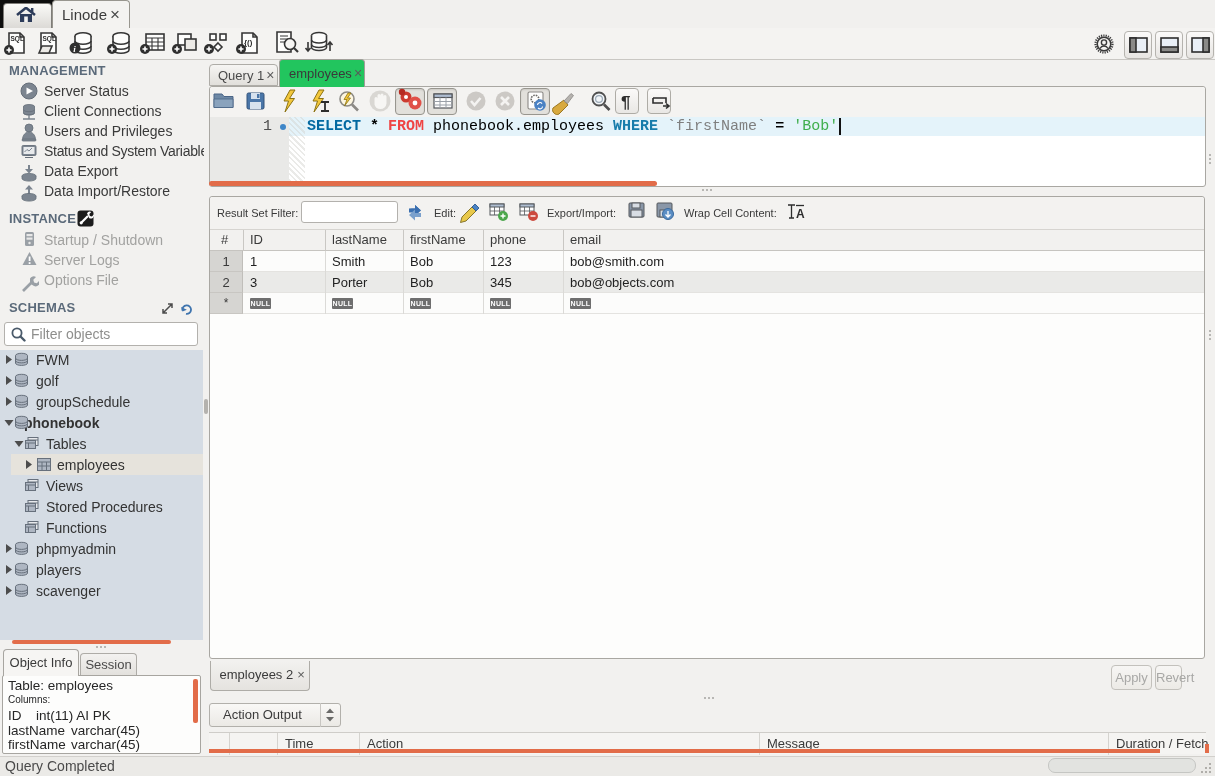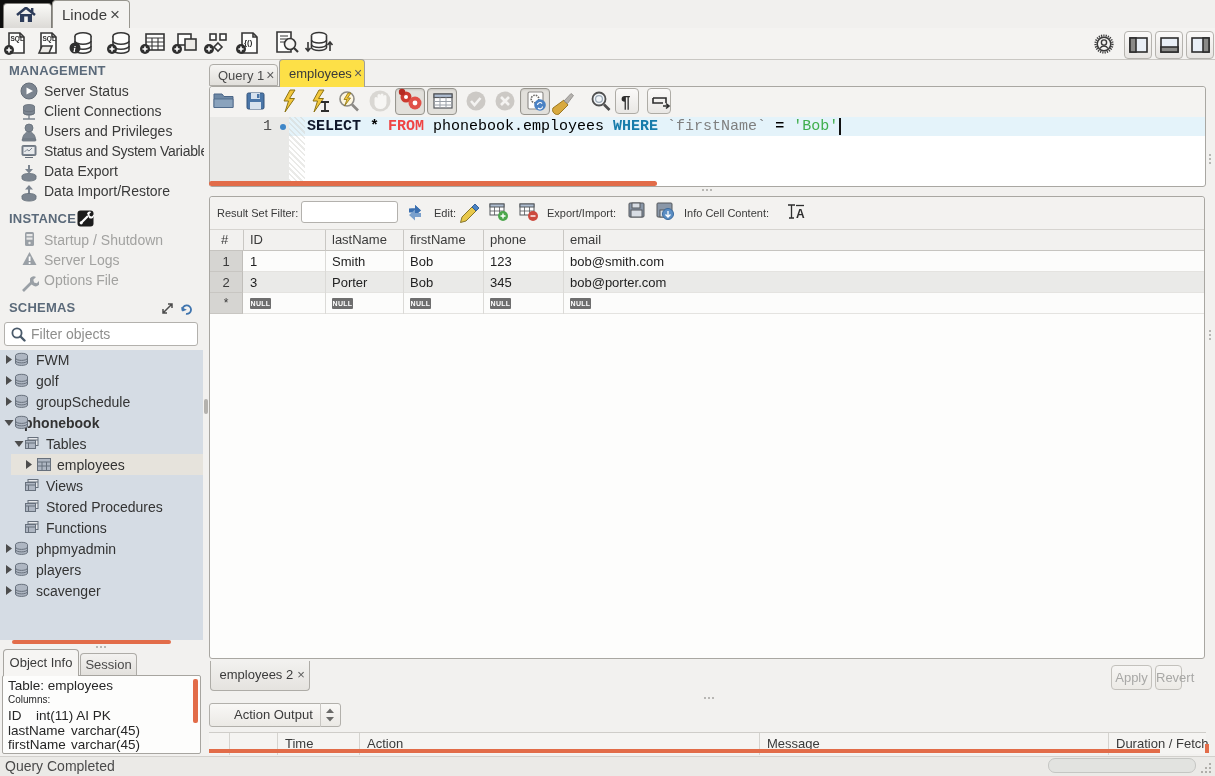--- a/index.html
+++ b/index.html
@@ -323,30 +323,30 @@
 <div class="abs" style="left:2px;top:675px;width:199px;height:79px;background:#fdfdfc;border:1px solid #a7a5a0;border-radius:2px;z-index:2">
   <div class="abs" style="left:5px;top:2px;font-size:13.5px;color:#262626;white-space:nowrap">Table: employees</div>
   <div class="abs" style="left:5px;top:17.5px;font-size:10px;color:#262626">Columns:</div>
   <div class="abs" style="left:5px;top:32px;font-size:13.5px;color:#262626">ID<span style="position:absolute;left:28px;white-space:nowrap">int(11) AI PK</span></div>
   <div class="abs" style="left:5px;top:46.5px;font-size:13.5px;color:#262626">lastName<span style="position:absolute;left:63px;white-space:nowrap">varchar(45)</span></div>
   <div class="abs" style="left:5px;top:61px;font-size:13.5px;color:#262626">firstName<span style="position:absolute;left:63px;white-space:nowrap">varchar(45)</span></div>
   <div class="abs" style="left:190px;top:3px;width:4.5px;height:44px;background:#e26c49;border-radius:2px"></div>
 </div>
 
 <div class="abs" style="left:209px;top:64px;width:69px;height:22px;background:linear-gradient(#f6f5f3,#e1dfdb);border:1px solid #aeaca7;border-radius:4px 4px 0 0;font-size:13px;color:#4a4a4a;line-height:21px;padding-left:8px">Query 1<span class="xg" style="margin-left:2px">×</span></div>
-<div class="abs" style="left:279px;top:59px;width:86px;height:28px;background:#fde047;border:1px solid #a09e99;border-bottom:none;border-radius:4px 4px 0 0;font-size:13px;color:#3a3a3a;line-height:26px;padding-left:9px;z-index:5">employees<span class="xg" style="margin-left:2px">×</span></div>
+<div class="abs" style="left:279px;top:59px;width:86px;height:28px;background:#22c55e;border:1px solid #a09e99;border-bottom:none;border-radius:4px 4px 0 0;font-size:13px;color:#3a3a3a;line-height:26px;padding-left:9px;z-index:5">employees<span class="xg" style="margin-left:2px">×</span></div>
 
 <div class="abs" style="left:209px;top:86px;width:997px;height:101px;background:#fff;border:1px solid #a9a7a2;border-radius:3px;z-index:1">
   <div class="abs" style="left:0;top:0;width:995px;height:30px;background:#f4f3f1;border-radius:3px 3px 0 0"></div>
   <div class="abs" style="left:0;top:30px;width:79px;height:69px;background:#e9e9e7"></div>
   <div class="abs" style="left:79px;top:30px;width:916px;height:19px;background:#e4f3fa"></div>
   <div class="abs" style="left:79px;top:30px;width:16px;height:69px;background:repeating-linear-gradient(45deg,rgba(210,210,205,0.45) 0 1.5px,rgba(255,255,255,0) 1.5px 4px)"></div>
   <div class="mono abs" style="left:53px;top:31px;font-size:15px;color:#4f4f4f">1</div>
   <div class="abs" style="left:70px;top:37px;width:6px;height:6px;border-radius:3px;background:#3e86c8"></div>
-  <div class="mono abs" style="left:97px;top:31px;font-size:15px;white-space:pre"><b><span style="color:#0f172a">SELECT</span> * <span style="color:#ef4444">FROM</span></b> phonebook.employees <b style="color:#177cab">WHERE</b> <span style="color:#7f7f7f">`firstName`</span> <b>=</b> <span style="color:#3fae4c">'Bob'</span></div>
+  <div class="mono abs" style="left:97px;top:31px;font-size:15px;white-space:pre"><b><span style="color:#0369a1">SELECT</span> * <span style="color:#ef4444">FROM</span></b> phonebook.employees <b style="color:#177cab">WHERE</b> <span style="color:#7f7f7f">`firstName`</span> <b>=</b> <span style="color:#3fae4c">'Bob'</span></div>
   <div class="abs" style="left:629px;top:31px;width:1.5px;height:17px;background:#111"></div>
 </div>
 
 <div class="etbtn" style="left:395px;top:88px"></div>
 <div class="etbtn" style="left:427px;top:88px"></div>
 <div class="etbtn" style="left:520px;top:88px"></div>
 <div class="abs" style="left:615px;top:88px;width:24px;height:26px;border:1px solid #aeaca6;border-radius:4px;background:linear-gradient(#fbfaf9,#e9e7e4);z-index:2"></div>
 <div class="abs" style="left:647px;top:88px;width:24px;height:26px;border:1px solid #aeaca6;border-radius:4px;background:linear-gradient(#fbfaf9,#e9e7e4);z-index:2"></div>
 <svg class="abs" style="left:209px;top:86px;z-index:3" width="690" height="30" viewBox="0 0 690 30">
 
@@ -404,21 +404,21 @@
   <path d="M454 20 h5 m-2 -2.5 l3 2.5 l-3 2.5" fill="none" stroke="#2d2d2d" stroke-width="1.6"></path>
 </svg>
 <div class="orange" style="left:209px;top:181px;width:448px;height:5px;border-radius:2.5px;z-index:4"></div>
 
 <div class="abs" style="left:209px;top:196px;width:996px;height:463px;background:#fdfdfc;border:1px solid #a9a7a2;border-radius:3px">
   <div class="abs" style="left:0;top:0;width:994px;height:33px;background:#f3f2f0;border-bottom:1px solid #d6d4d0;border-radius:3px 3px 0 0"></div>
   <div class="rlabel" style="left:7px;top:0">Result Set Filter:</div>
   <div class="abs" style="left:91px;top:4px;width:97px;height:22px;background:#fff;border:1px solid #b3b1ad;border-radius:3px"></div>
   <div class="rlabel" style="left:224px;top:0">Edit:</div>
   <div class="rlabel" style="left:337px;top:0">Export/Import:</div>
-  <div class="rlabel" style="left:474px;top:0">Info Cell Content:</div>
+  <div class="rlabel" style="left:474px;top:0">Wrap Cell Content:</div>
   <svg class="abs" style="left:0;top:0" width="620" height="30" viewBox="0 0 620 30">
     <path d="M199 11.5 h6 v-3.5 l6 5.5" fill="#3a6fb0"></path>
       <path d="M199 11.5 h6 v-3.5 l6 5.5 l-6 5.5 v-3.5 h-6 z" fill="#3a6fb0"></path>
     <path d="M211 20 h-6 v3.5 l-6 -5.5 l6 -5.5 v3.5 h6 z" fill="#7aa0cc"></path>
     <path d="M252 20 l10 -10 l4 4 l-10 10 l-5.5 1.5 z" fill="#e8c84a" stroke="#7a6a20" stroke-width="0.9"></path>
     <path d="M262 10 l3 -3 l4 4 l-3 3 z" fill="#4a82c4" stroke="#2d5a90" stroke-width="0.9"></path>
     <g stroke="#55585c" stroke-width="1">
       <rect x="280" y="7" width="14" height="11" fill="#fdfdfd"></rect>
         <rect x="280" y="7" width="14" height="3" fill="#aebdd1"></rect>
       <path d="M284.5 10 v8 M289.5 10 v8 M280 14 h14" stroke-width="0.8"></path>
@@ -458,41 +458,41 @@
     <div class="gc" style="left:194px;width:80px">Bob</div>
     <div class="gc" style="left:274px;width:80px">123</div>
     <div class="gc" style="left:354px;width:300px;border-right:none">bob@smith.com</div>
   </div>
   <div class="grow" style="top:75px;background:#eaeae8">
     <div class="gnum">2</div>
     <div class="gc" style="left:34px;width:82px">3</div>
     <div class="gc" style="left:116px;width:78px">Porter</div>
     <div class="gc" style="left:194px;width:80px">Bob</div>
     <div class="gc" style="left:274px;width:80px">345</div>
-    <div class="gc" style="left:354px;width:300px;border-right:none">bob@porter.com</div>
+    <div class="gc" style="left:354px;width:300px;border-right:none">bob@objects.com</div>
   </div>
   <div class="grow" style="top:96px;background:#fcfcfb">
     <div class="gnum" style="font-size:12px">*</div>
     <div class="gc" style="left:34px;width:82px"></div>
     <div class="gc" style="left:116px;width:78px"></div>
     <div class="gc" style="left:194px;width:80px"></div>
     <div class="gc" style="left:274px;width:80px"></div>
     <div class="nullb" style="left:40px">NULL</div>
     <div class="nullb" style="left:122px">NULL</div>
     <div class="nullb" style="left:200px">NULL</div>
     <div class="nullb" style="left:280px">NULL</div>
     <div class="nullb" style="left:360px">NULL</div>
   </div>
 </div>
 
 <div class="abs" style="left:209.5px;top:661px;width:100px;height:30px;background:linear-gradient(#f2f1ef,#e5e3df);border:1px solid #aeaca7;border-top:none;border-radius:0 0 4px 4px;font-size:13px;color:#3a3a3a;line-height:28px;padding-left:9px">employees 2<span class="xg" style="margin-left:4px;font-size:13px">×</span></div>
 <div class="btn" style="left:1111px;width:41px">Apply</div>
 <div class="btn" style="left:1155px;width:27px">Revert</div>
 
-<div class="abs" style="left:209px;top:703px;width:132px;height:24px;background:linear-gradient(#f9f8f6,#ebe9e5);border:1px solid #b2b0ab;border-radius:3px;font-size:13px;color:#3a3a3a;line-height:22px;padding-left:24px">Action Output</div>
+<div class="abs" style="left:209px;top:703px;width:132px;height:24px;background:linear-gradient(#f9f8f6,#ebe9e5);border:1px solid #b2b0ab;border-radius:3px;font-size:13px;color:#3a3a3a;line-height:22px;padding-left:13px">Action Output</div>
 <div class="abs" style="left:320px;top:703px;width:1px;height:24px;background:#c8c6c2"></div>
 <svg class="abs" style="left:324px;top:707px" width="12" height="16" viewBox="0 0 12 16">
   <path d="M2 6 L6 1.5 L10 6 Z" fill="#6a6a68"></path>
     <path d="M2 10 L6 14.5 L10 10 Z" fill="#6a6a68"></path>
 </svg>
 <div class="abs" style="left:209px;top:732px;width:997px;height:22px;background:#f5f4f2;border-top:1px solid #cfcdc9">
   <div class="aoh" style="left:0;width:21px"></div>
   <div class="aoh" style="left:21px;width:48px"></div>
   <div class="aoh" style="left:69px;width:82px">Time</div>
   <div class="aoh" style="left:151px;width:400px">Action</div>

